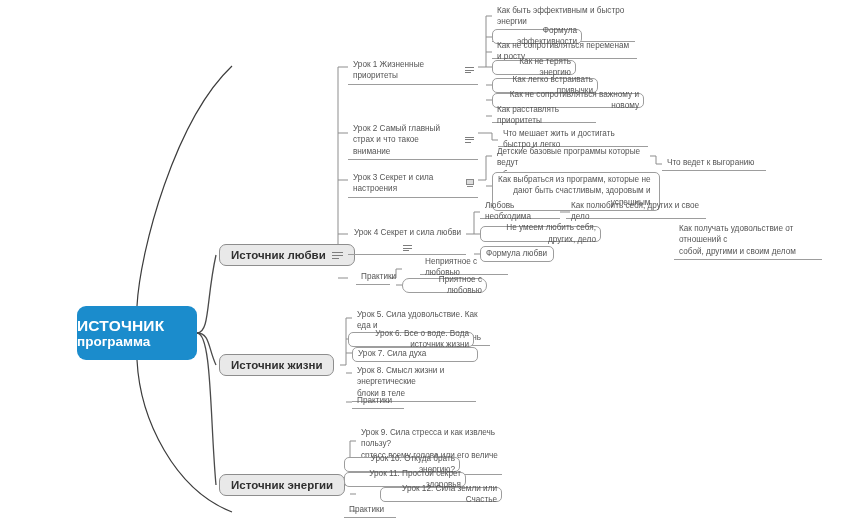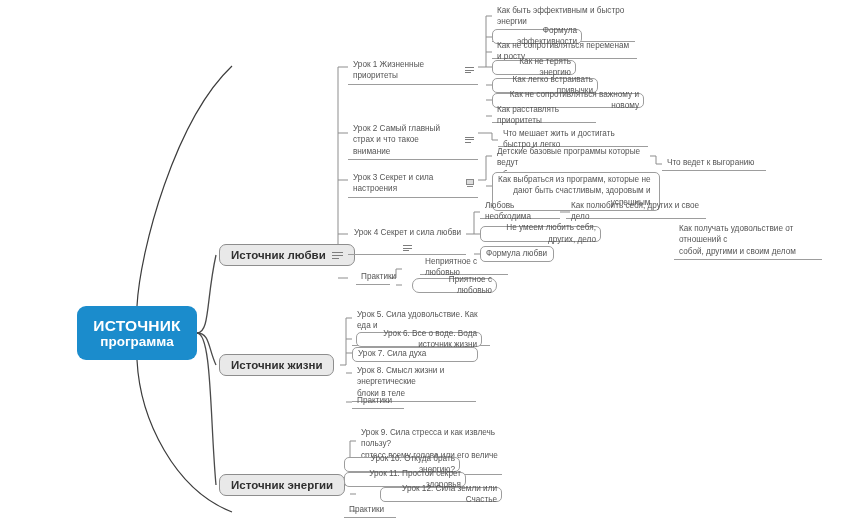--- a/index.html
+++ b/index.html
@@ -33,21 +33,21 @@
     position: absolute;
     left: 77px;
     top: 306px;
     width: 120px;
     height: 54px;
     background: #1b8ccc;
     border-radius: 9px;
     color: #ffffff;
     display: flex;
     flex-direction: column;
-    align-items: center;
+    align-items: flex-start;
     justify-content: center;
     line-height: 1.12;
   }
   .root-line1 {
     font-size: 15.5px;
     font-weight: bold;
     letter-spacing: .2px;
   }
   .root-line2 {
     font-size: 13.5px;
@@ -306,29 +306,29 @@
     <span class="txt">Как получать удовольствие от отношений с
 собой, другими и своим делом</span>
   </div>
 
   <div class="topic" style="left:356px; top:271px; width:34px; height:14px;">
     <span class="txt">Практики</span>
   </div>
   <div class="topic" style="left:420px; top:261px; width:88px; height:14px;">
     <span class="txt">Неприятное с любовью</span>
   </div>
-  <div class="topic boxed" style="left:412px; top:278px; width:85px; height:15px;border-radius:7px;">
+  <div class="topic boxed" style="left:402px; top:278px; width:85px; height:15px;border-radius:7px;">
     <span class="txt">Приятное с любовью</span>
   </div>
 
   <div class="topic" style="left:352px; top:308px; width:138px;">
     <span class="txt">Урок 5. Сила удовольствие. Как еда и
 кишечник влияют на нашу жизнь</span>
   </div>
-  <div class="topic boxed" style="left:356px; top:332px; width:126px; height:15px;">
+  <div class="topic boxed" style="left:348px; top:332px; width:126px; height:15px;">
     <span class="txt">Урок 6. Все о воде. Вода источник жизни</span>
   </div>
   <div class="topic boxed" style="left:352px; top:347px; width:126px; height:15px;">
     <span class="txt">Урок 7. Сила духа</span>
   </div>
   <div class="topic" style="left:352px; top:364px; width:124px;">
     <span class="txt">Урок 8. Смысл жизни и энергетические
 блоки в теле</span>
   </div>
   <div class="topic" style="left:352px; top:395px; width:52px; height:14px;">

